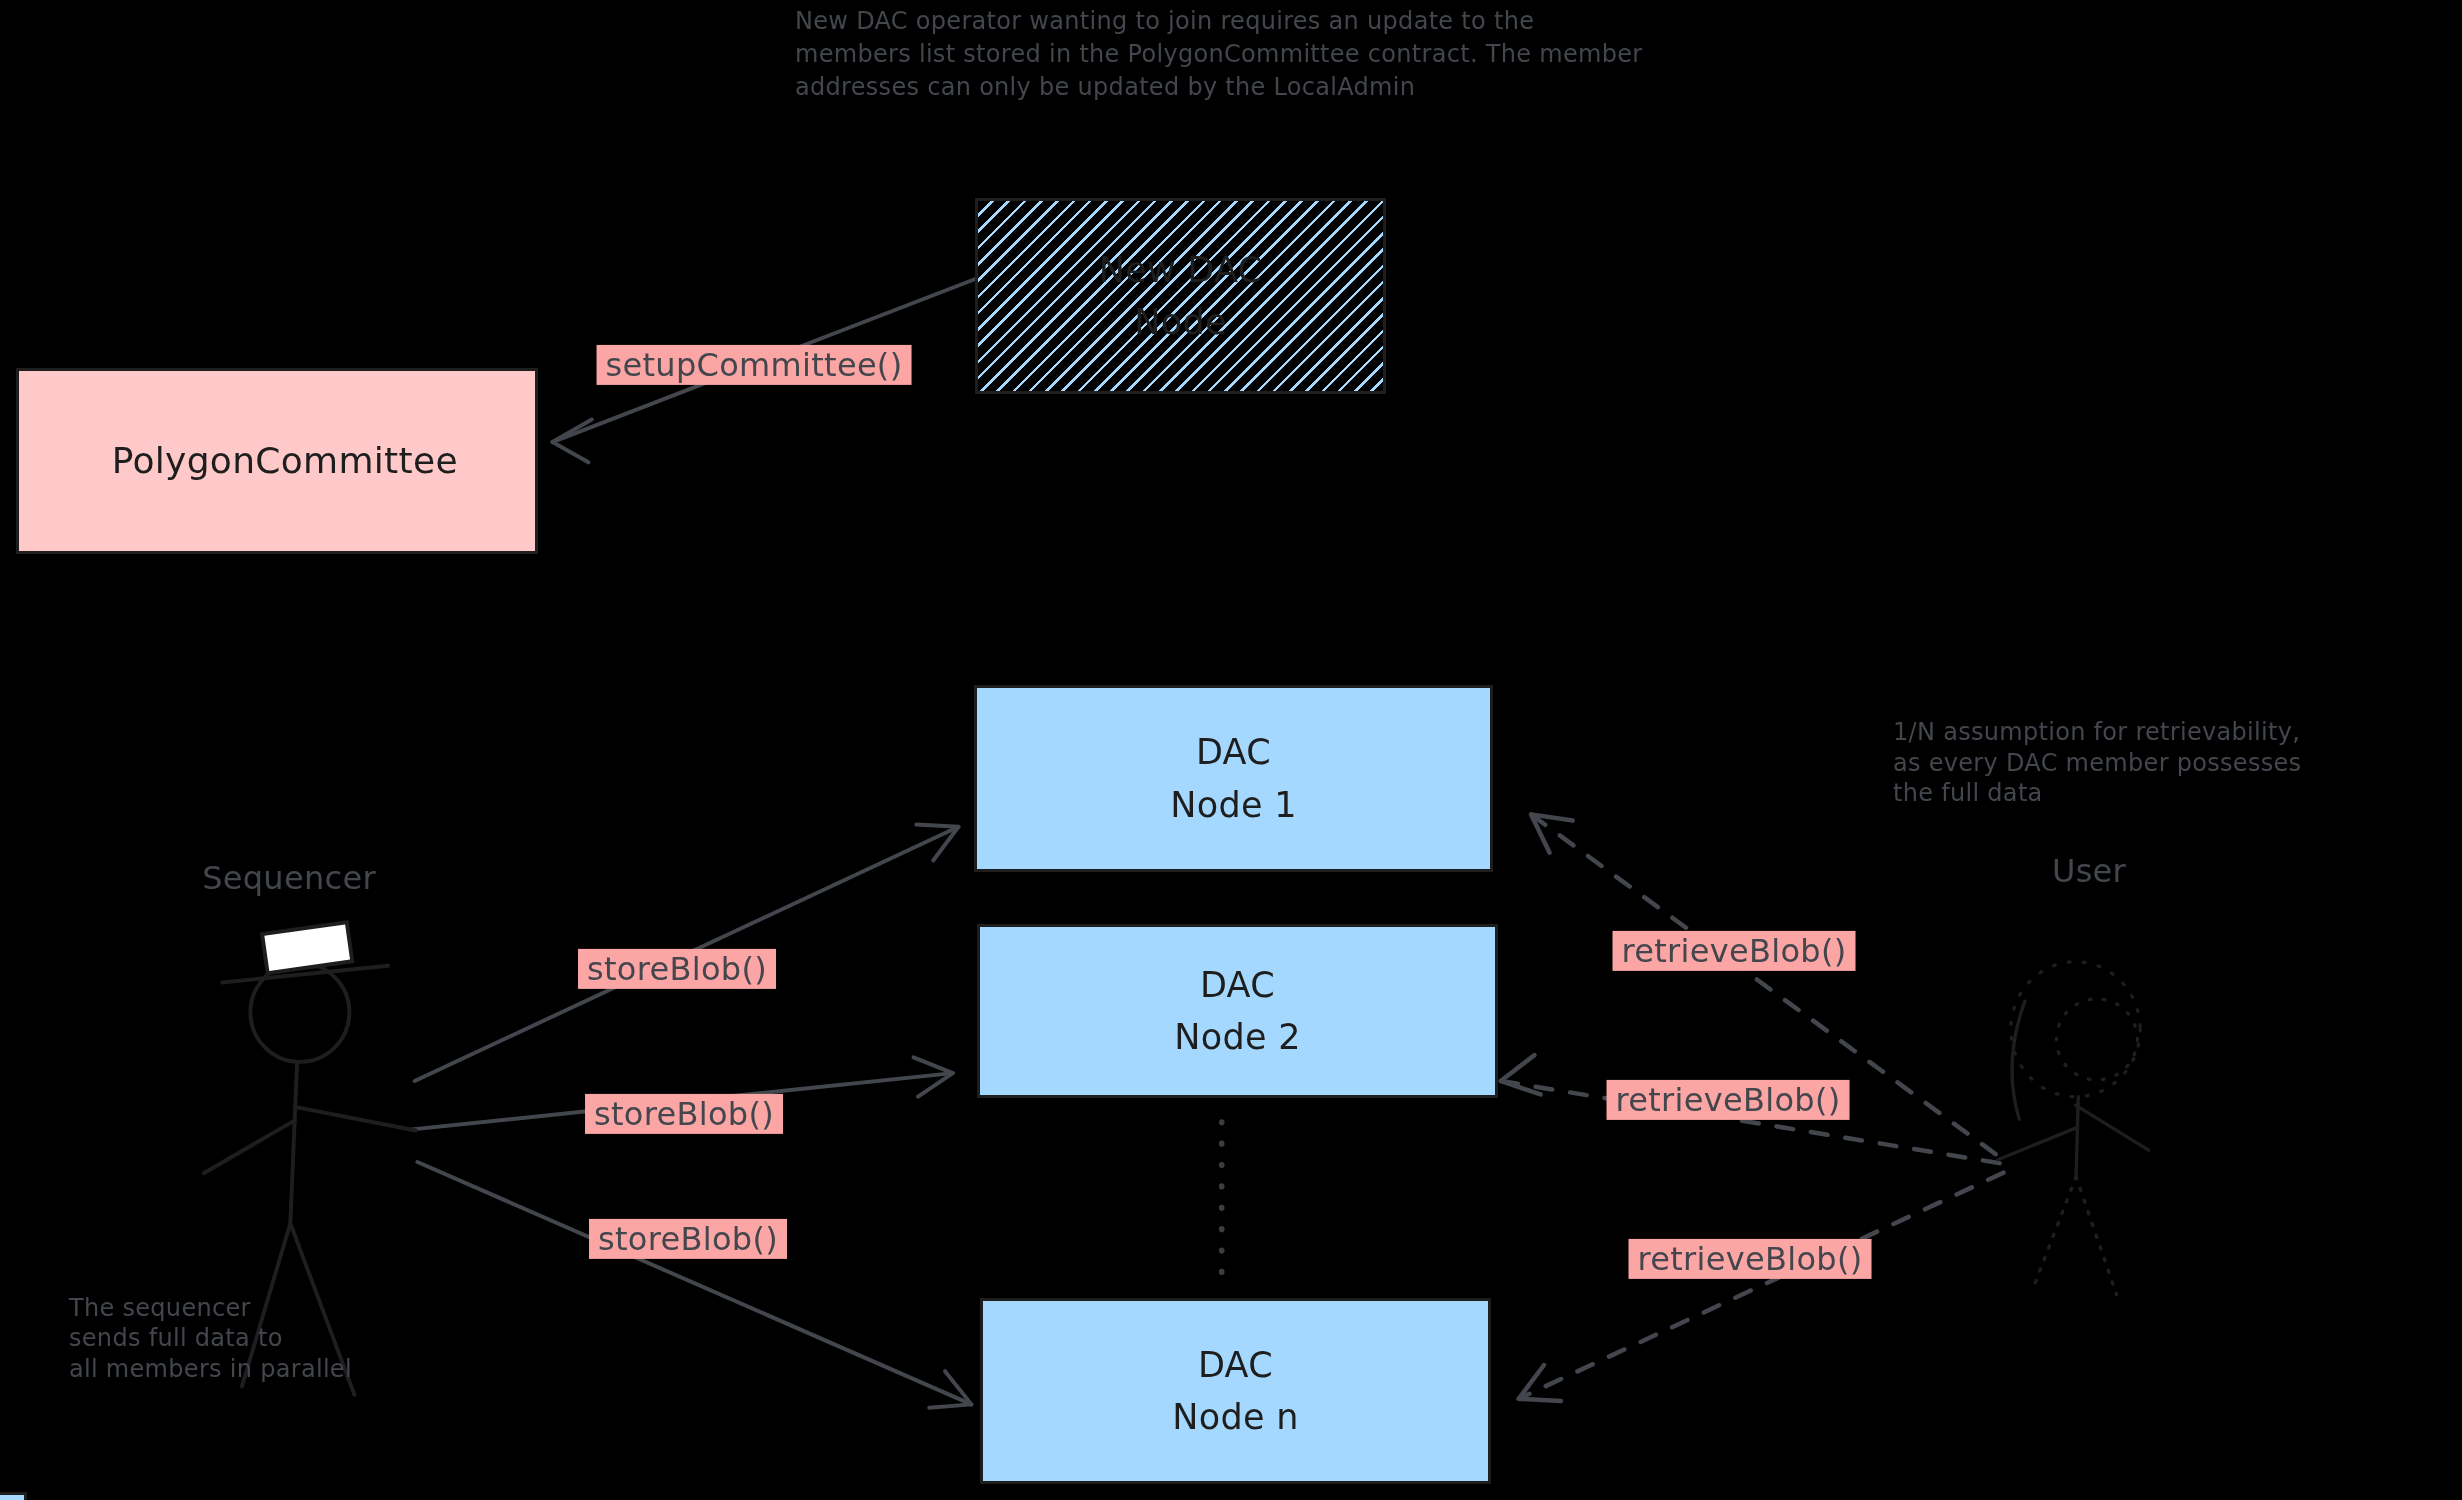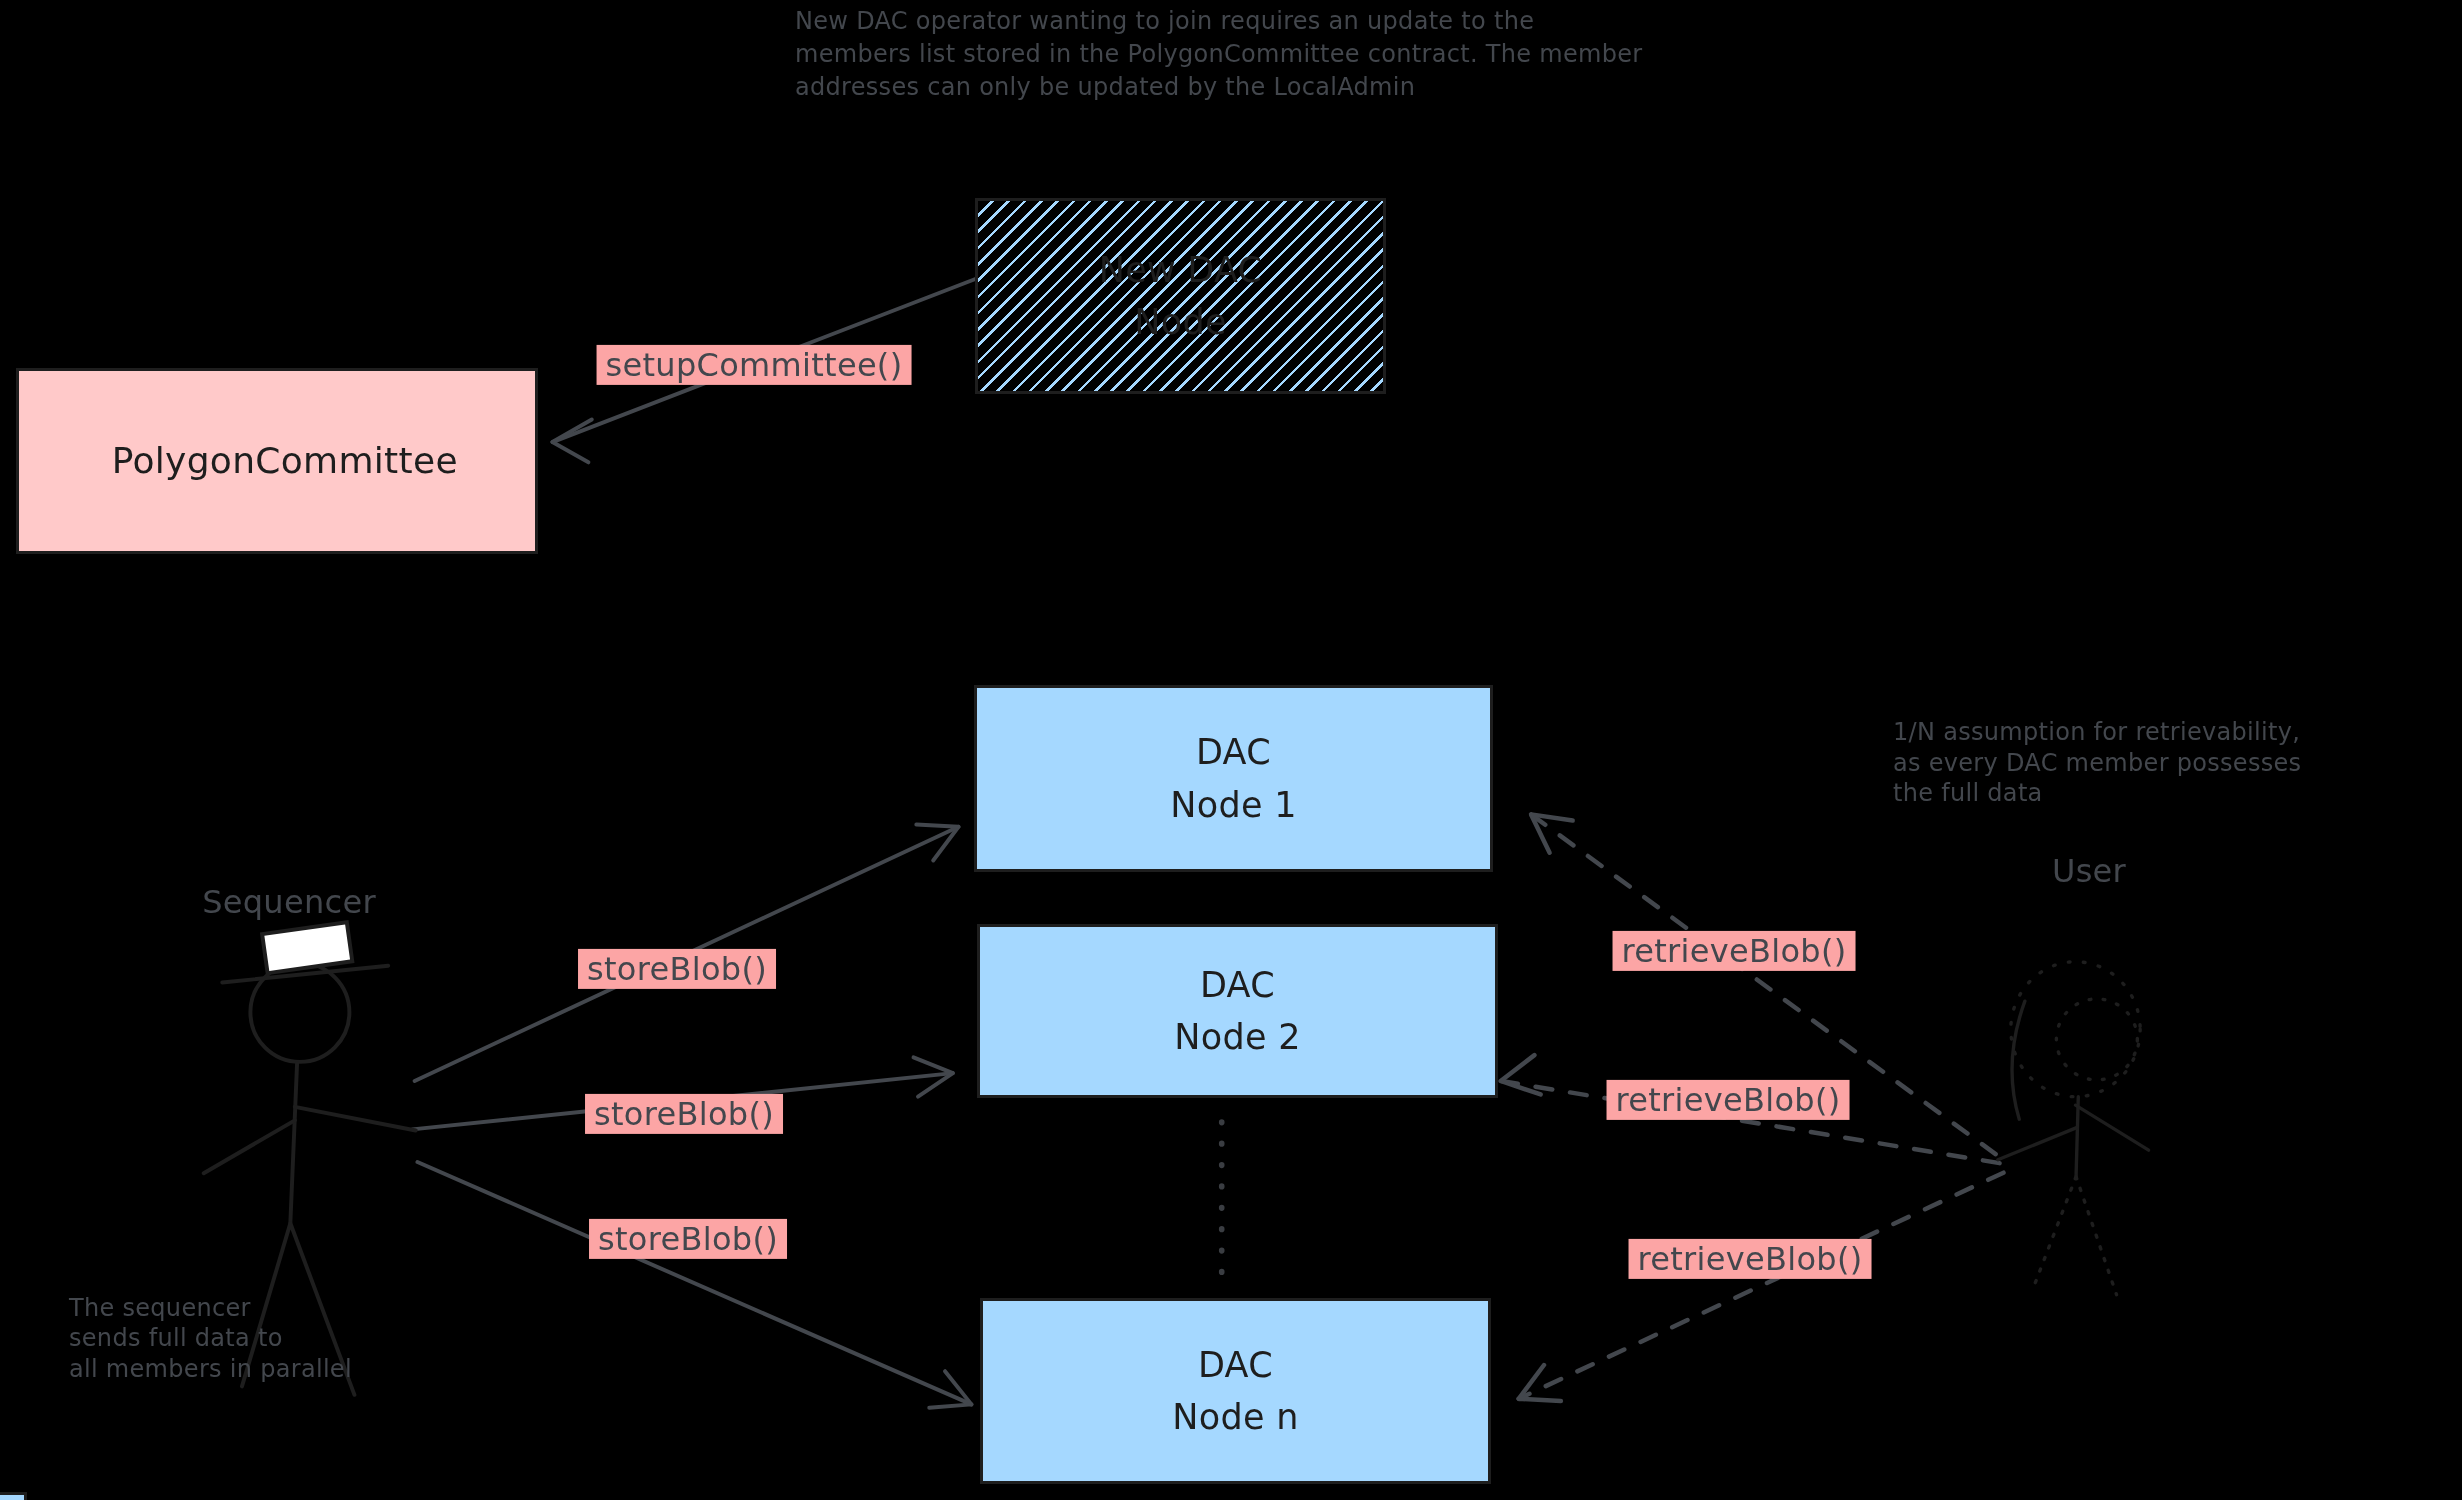--- a/index.html
+++ b/index.html
@@ -163,18 +163,18 @@
   <div class="edge-label" style="left:684px; top:1114px;">storeBlob()</div>
 
   <div class="edge-label" style="left:688px; top:1239px;">storeBlob()</div>
 
   <div class="edge-label" style="left:1734px; top:951px;">retrieveBlob()</div>
 
   <div class="edge-label" style="left:1728px; top:1100px;">retrieveBlob()</div>
 
   <div class="edge-label" style="left:1750px; top:1259px;">retrieveBlob()</div>
 
-  <div class="actor-label" style="left:289px; top:878px;margin-top:24px;">Sequencer</div>
+  <div class="actor-label" style="left:289px; top:878px;">Sequencer</div>
 
   <div class="actor-label" style="left:2089px; top:871px;">User</div>
 
 </div>
 
 
 </body></html>

